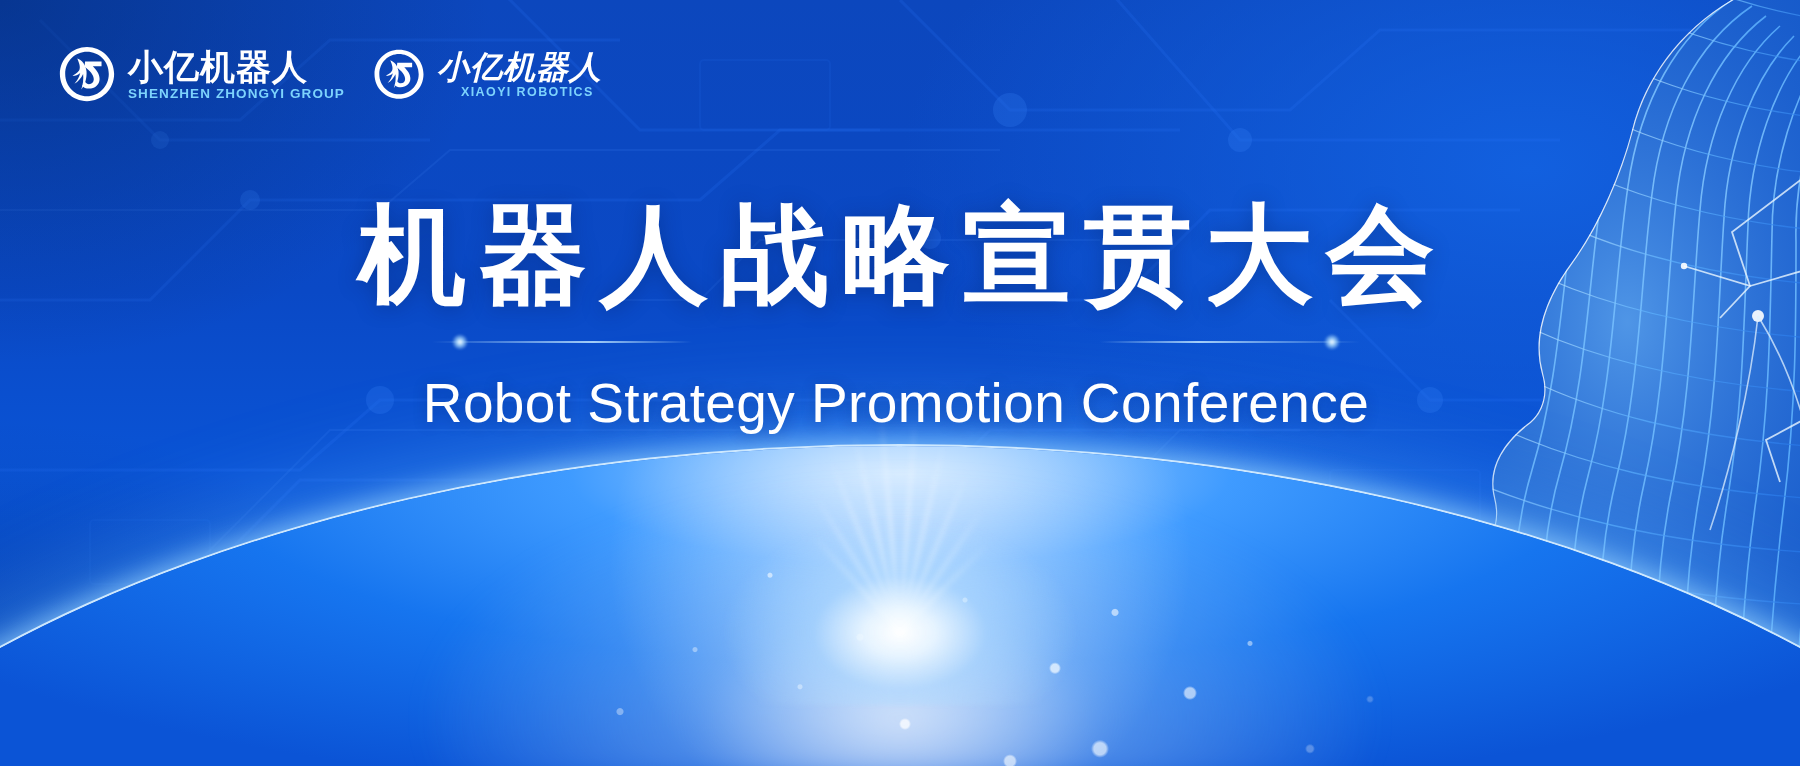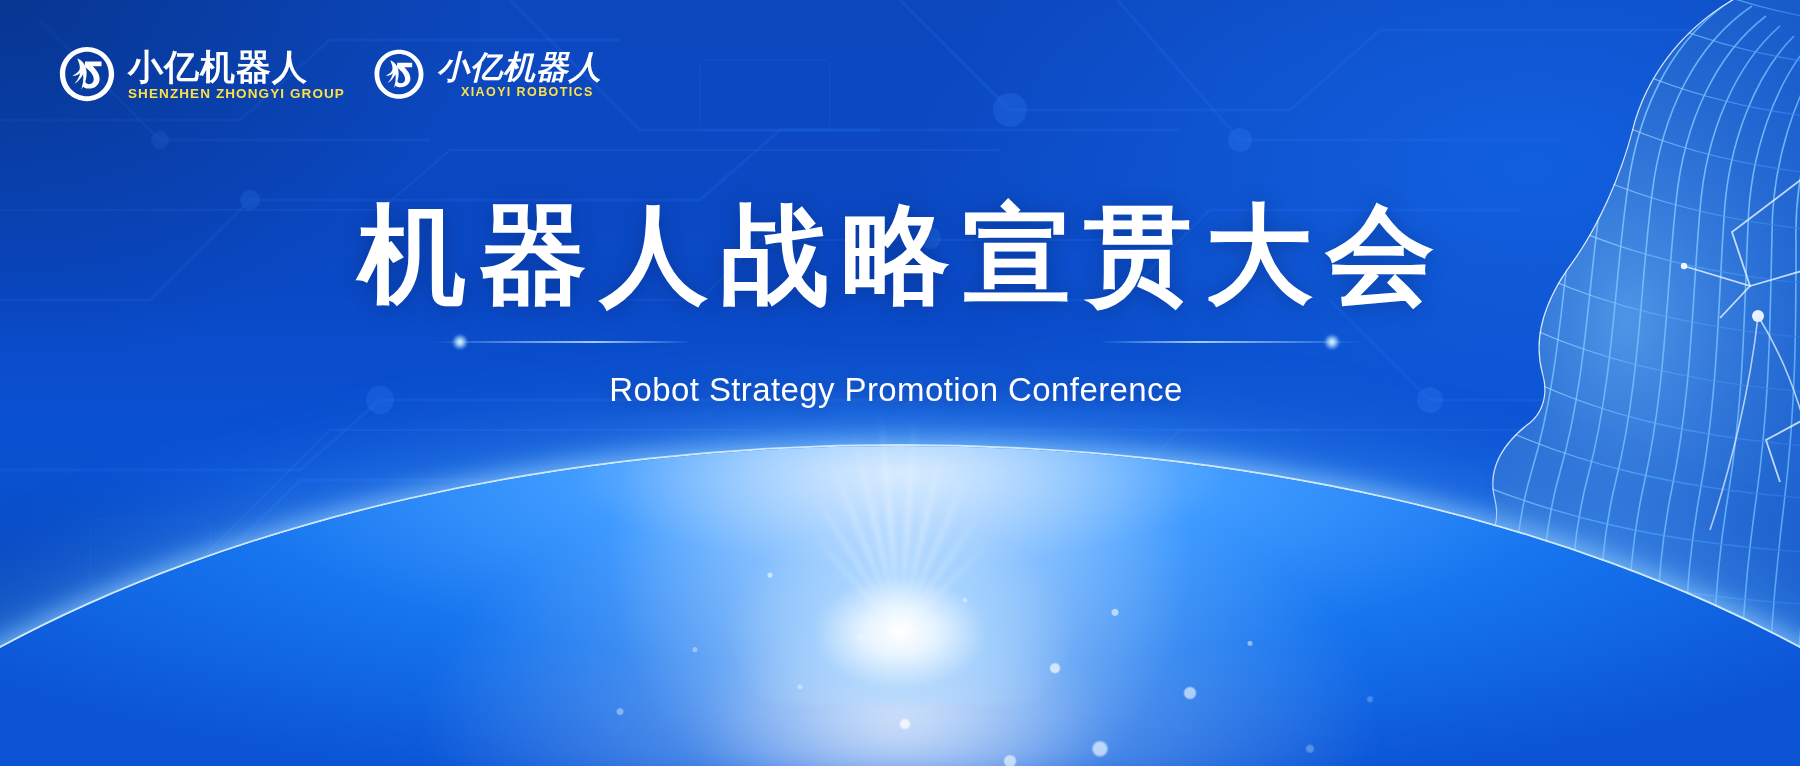--- a/index.html
+++ b/index.html
@@ -174,21 +174,21 @@
   .logo-txt { display: flex; flex-direction: column; justify-content: center; }
   .logo-cn {
     color: #ffffff;
     font-size: 35px;
     line-height: 1.02;
     font-weight: 700;
     letter-spacing: 1px;
     white-space: nowrap;
   }
   .logo-en {
-    color: #fde047;
+    color: #7dd3fc;
     font-size: 13.5px;
     font-weight: 700;
     letter-spacing: 1.1px;
     white-space: nowrap;
     margin-top: 2px;
   }
   .logo-sm .logo-mark { width: 56px; height: 56px; flex: 0 0 56px; }
   .logo-sm .logo-cn { font-size: 32px; font-style: italic; }
   .logo-sm .logo-en { font-size: 12.5px; letter-spacing: 1.4px; margin-left: 24px; }
 
@@ -235,21 +235,21 @@
     margin-top: -8px;
     border-radius: 50%;
     background: radial-gradient(circle, rgba(255,255,255,1) 0%, rgba(178,224,255,.85) 28%, rgba(120,190,255,0) 72%);
     filter: blur(1px);
   }
   .spark.s-left  { left: 452px; }
   .spark.s-right { right: 452px; }
 
   .title-en {
     color: #ffffff;
-    font-size: 33px;
+    font-size: 55px;
     font-weight: 400;
     letter-spacing: .4px;
     margin: 16px 0 0 0;
     text-shadow: 0 2px 14px rgba(0,30,90,.3);
   }
 </style>
 </head>
 <body>
 
 <div class="banner">

